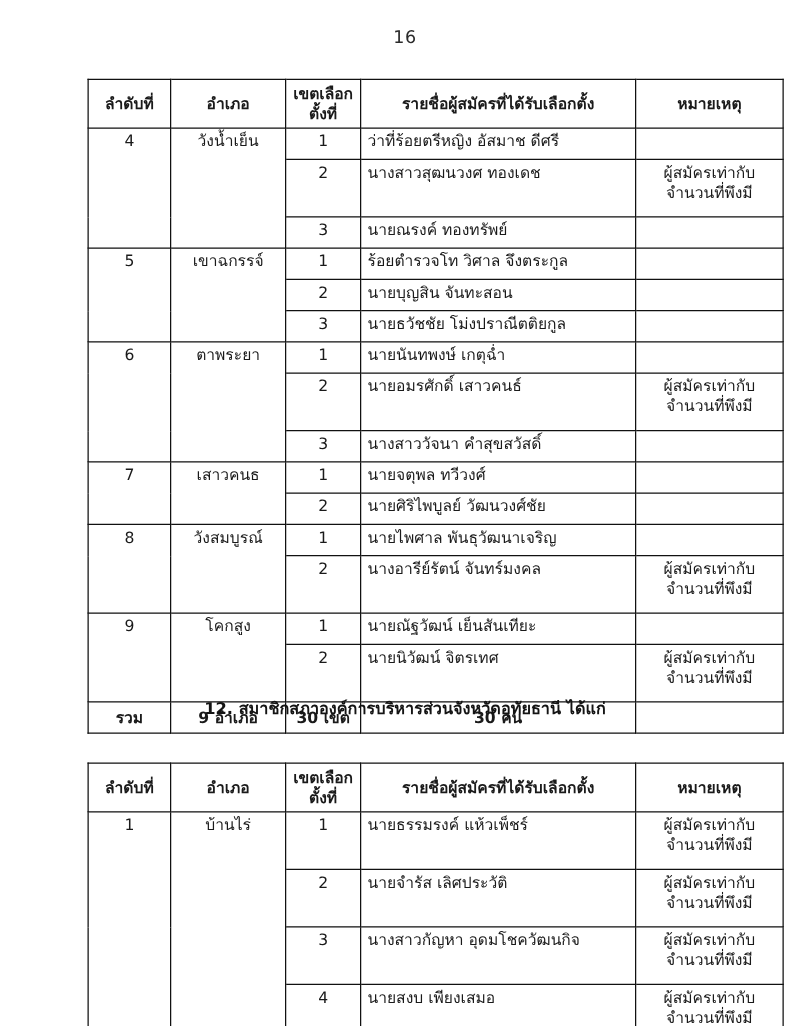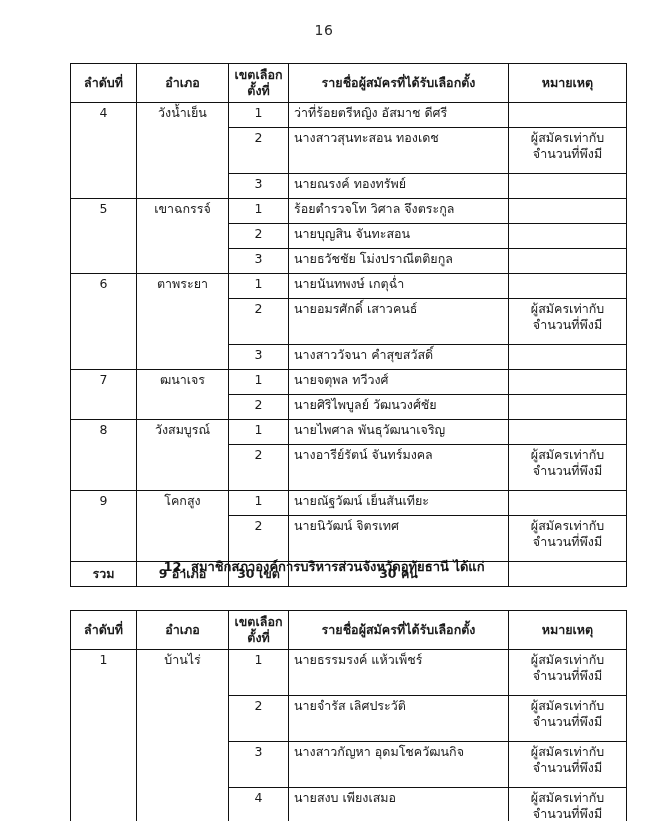--- a/index.html
+++ b/index.html
@@ -113,21 +113,21 @@
     <tbody id="table-one-body">
         <tr>
           <td class="col-seq" rowspan="3">4</td>
           <td class="col-amphoe" rowspan="3">วังน้ำเย็น</td>
           <td class="col-zone">1</td>
           <td class="col-name">ว่าที่ร้อยตรีหญิง อัสมาช ดีศรี</td>
           <td class="col-remark remark-cell cell-empty"></td>
         </tr>
         <tr class="r-tall">
           <td class="col-zone">2</td>
-          <td class="col-name">นางสาวสุนทะสอน ทองเดช</td>
+          <td class="col-name">นางสาวสุฒนวงศ ทองเดช</td>
           <td class="col-remark remark-cell">ผู้สมัครเท่ากับจำนวนที่พึงมี</td>
         </tr>
         <tr>
           <td class="col-zone">3</td>
           <td class="col-name">นายณรงค์ ทองทรัพย์</td>
           <td class="col-remark remark-cell cell-empty"></td>
         </tr>
         <tr>
           <td class="col-seq" rowspan="3">5</td>
           <td class="col-amphoe" rowspan="3">เขาฉกรรจ์</td>
@@ -157,21 +157,21 @@
           <td class="col-name">นายอมรศักดิ์ เสาวคนธ์</td>
           <td class="col-remark remark-cell">ผู้สมัครเท่ากับจำนวนที่พึงมี</td>
         </tr>
         <tr>
           <td class="col-zone">3</td>
           <td class="col-name">นางสาววัจนา คำสุขสวัสดิ์</td>
           <td class="col-remark remark-cell cell-empty"></td>
         </tr>
         <tr>
           <td class="col-seq" rowspan="2">7</td>
-          <td class="col-amphoe" rowspan="2">ฒนาเจร</td>
+          <td class="col-amphoe" rowspan="2">เสาวคนธ</td>
           <td class="col-zone">1</td>
           <td class="col-name">นายจตุพล ทวีวงศ์</td>
           <td class="col-remark remark-cell cell-empty"></td>
         </tr>
         <tr>
           <td class="col-zone">2</td>
           <td class="col-name">นายศิริไพบูลย์ วัฒนวงศ์ชัย</td>
           <td class="col-remark remark-cell cell-empty"></td>
         </tr>
         <tr>

